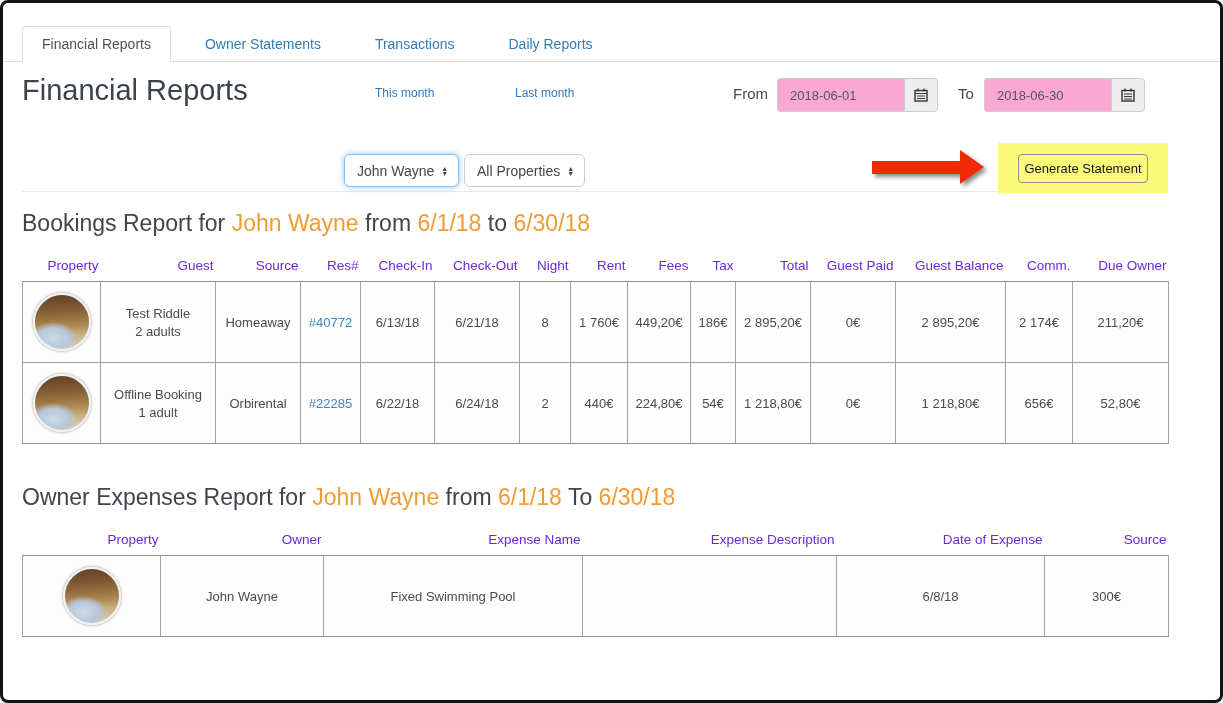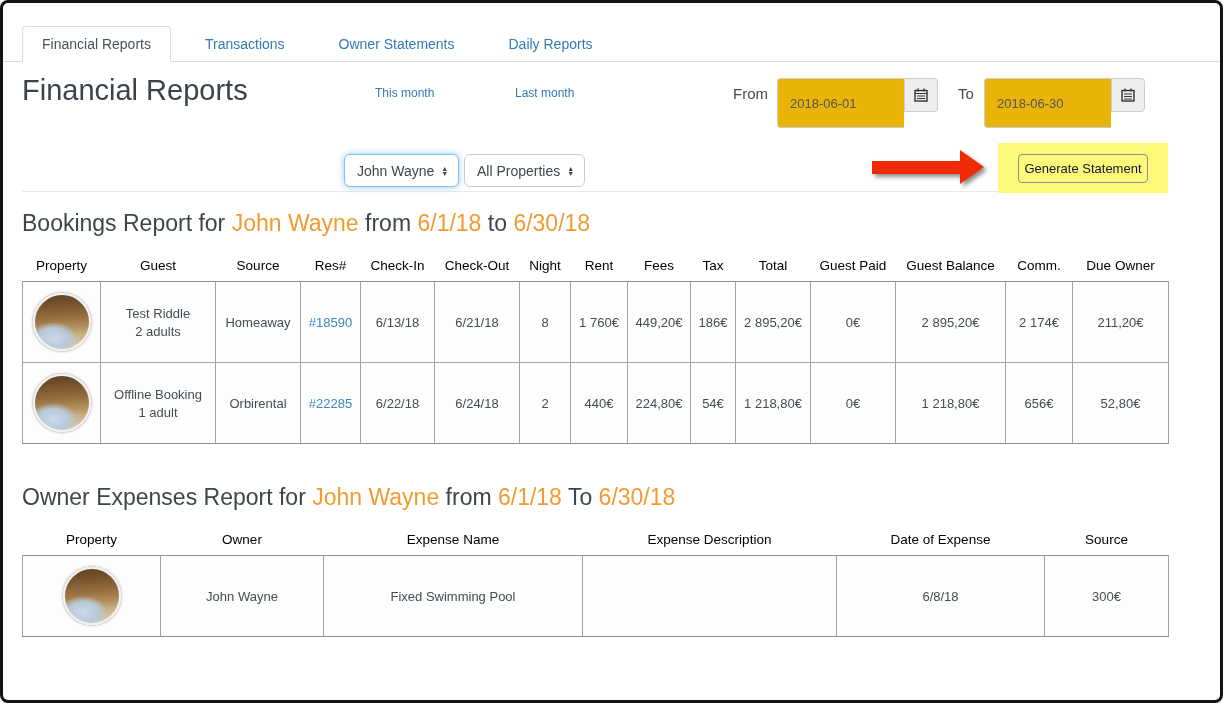--- a/index.html
+++ b/index.html
@@ -45,23 +45,23 @@
   }
   .ql-this { left:353px; }
   .ql-last { left:493px; }
   .date-label { position:absolute; top:13px; font-size:15px; color:#434a52; }
   .lbl-from { left:711px; }
   .lbl-to   { left:936px; }
   .input-group { position:absolute; top:6px; display:flex; height:34px; }
   .ig-from { left:755px; }
   .ig-to   { left:962px; }
   .input-group input {
-    width:127px; height:50px; border:1px solid #ccc; border-right:none;
+    width:127px; height:34px; border:1px solid #ccc; border-right:none;
     border-radius:4px 0 0 4px; padding:0 12px; font-size:13px; color:#555;
-    font-family:"Liberation Sans",sans-serif; outline:none; background:#eab308;
+    font-family:"Liberation Sans",sans-serif; outline:none; background:#f9a8d4;
   }
   .input-addon {
     width:34px; height:34px; background:#eee; border:1px solid #ccc;
     border-radius:0 4px 4px 0; display:flex; align-items:center; justify-content:center;
     cursor:pointer;
   }
   
   .controls-row {
     position:relative; height:51px; margin-top:21px;
     border-bottom:1px solid #e9e9e9;
@@ -104,22 +104,22 @@
   }
   
   .section-heading {
     font-size:23px; font-weight:400; color:#3e454d; margin-top:18px;
   }
   .section-heading .accent { color:#f29b30; }
   .heading-expenses { margin-top:40px; }
   
   table { border-collapse:collapse; width:1146px; table-layout:fixed; margin-top:13px; }
   thead th {
-    font-weight:400; font-size:13.5px; color:#000000;
-    padding:8px 2px; text-align:center; border:none;
+    font-weight:400; font-size:13.5px; color:#6d28d9;
+    padding:8px 2px; text-align:right; border:none;
   }
   tbody td {
     border:1px solid #a2a2a2; background:#fdfdfd;
     height:81px; text-align:center; vertical-align:middle;
     font-size:13px; color:#454c55; padding:2px;
   }
   tbody tr:first-child td { border-top-color:#8e8e8e; }
   tbody tr:last-child td { border-bottom-color:#8e8e8e; }
   .res-link { color:#3c87c0; text-decoration:none; cursor:pointer; }
   .guest-line2 { margin-top:3px; }
@@ -133,22 +133,22 @@
   }
   .cal-icon { display:block; }
 </style>
 </head>
 <body>
 
 <div class="frame">
 
   <div class="tabbar">
     <div class="tab active">Financial Reports</div>
+    <div class="tab">Owner Statements</div>
     <div class="tab">Transactions</div>
-    <div class="tab">Owner Statements</div>
     <div class="tab">Daily Reports</div>
   </div>
 
   <div class="content">
 
     <div class="header-row">
       <h1 class="page-title">Financial Reports</h1>
       <span class="quicklink ql-this">This month</span>
       <span class="quicklink ql-last">Last month</span>
 
@@ -258,21 +258,21 @@
       <tbody>
         <tr>
           <td>
               <div class="avatar"></div>
             </td>
           <td>
             <div>Test Riddle</div>
             <div class="guest-line2">2 adults</div>
           </td>
           <td>Homeaway</td>
-          <td><a class="res-link">#18590</a></td>
+          <td><a class="res-link">#40772</a></td>
           <td>6/13/18</td>
           <td>6/21/18</td>
           <td>8</td>
           <td>1 760€</td>
           <td>449,20€</td>
           <td>186€</td>
           <td>2 895,20€</td>
           <td>0€</td>
           <td>2 895,20€</td>
           <td>2 174€</td>

